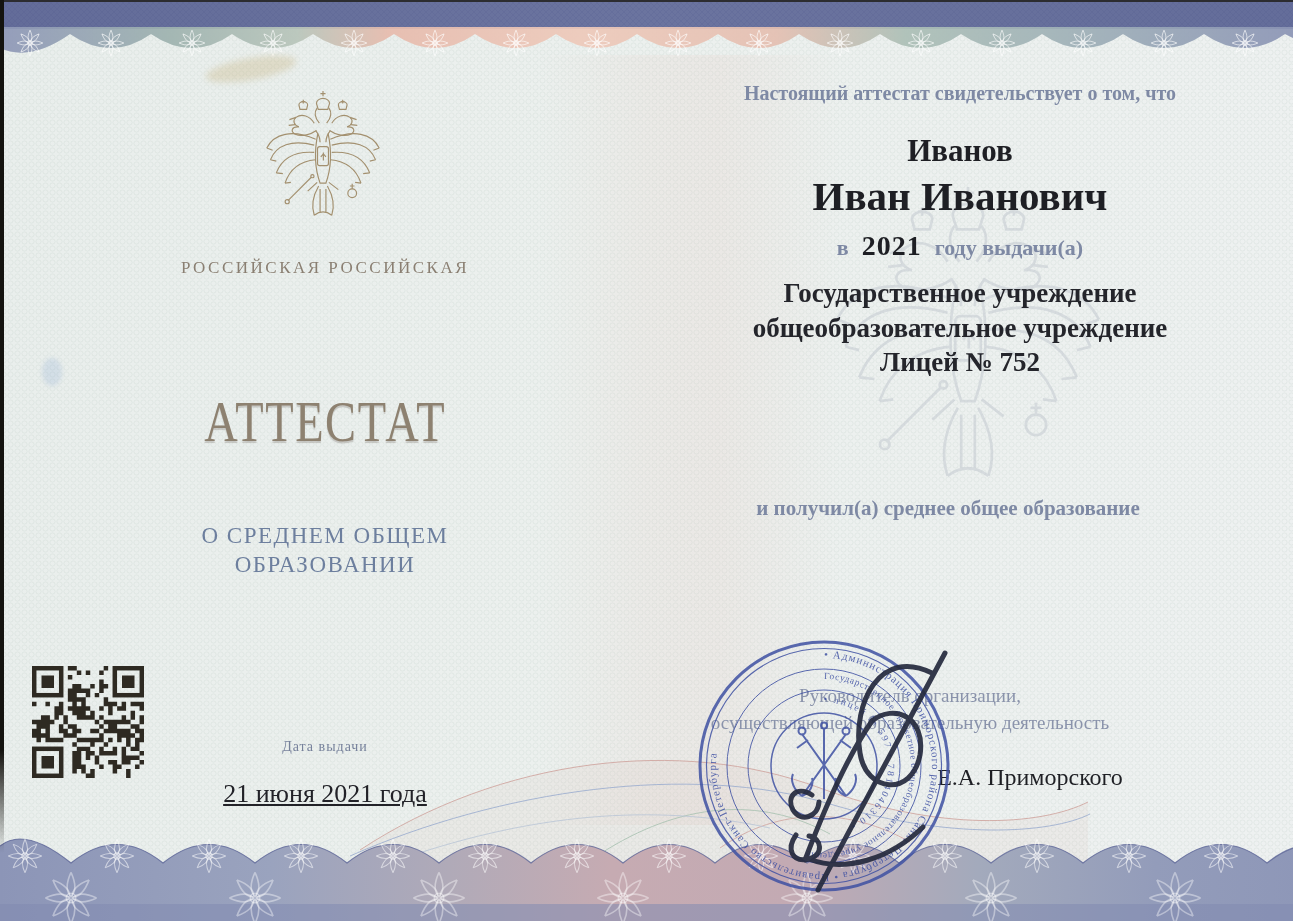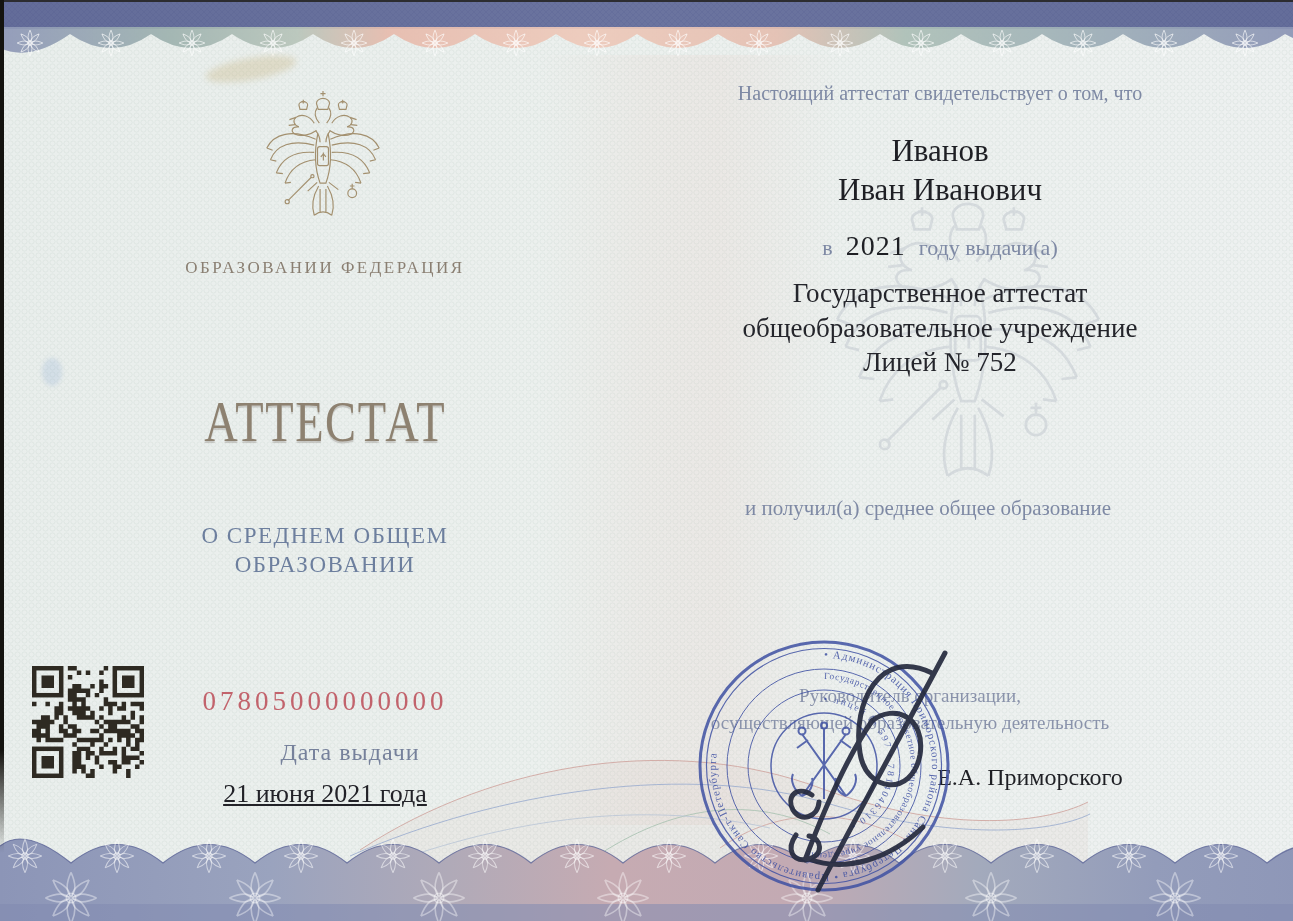--- a/index.html
+++ b/index.html
@@ -10,27 +10,27 @@
   }
   .abs{position:absolute;}
   .ctr{text-align:center;}
   
   .country{left:130px;top:258px;width:390px;font-size:17px;letter-spacing:2.5px;color:#8a7f72;}
   .title{left:95px;top:388px;width:460px;font-size:58px;letter-spacing:2px;color:#8d8170;
          text-shadow:0 2px 1px rgba(90,80,70,.25);}
   .title span{display:inline-block;transform:scaleX(.80);transform-origin:center;}
   .subtitle{left:110px;top:521px;width:430px;font-size:23px;line-height:29px;letter-spacing:1.5px;color:#6d7f9e;}
   .serial{left:140px;top:686px;width:370px;font-size:27px;letter-spacing:4px;color:#c2636c;}
-  .date-label{left:140px;top:739px;width:370px;font-size:24px;letter-spacing:1px;color:#76819b;padding-left:25px;}
+  .date-label{left:140px;top:739px;width:370px;font-size:14px;letter-spacing:1px;color:#76819b;}
   .date-value{left:140px;top:779px;width:370px;font-size:26px;color:#222228;text-decoration:underline;}
   
-  .rcol{left:640px;width:600px;}
+  .rcol{left:660px;width:600px;font-weight:bold;}
   .intro{top:82px;font-size:20px;color:#7e89a4;}
   .surname{top:133px;font-size:31px;color:#1e1f24;}
-  .givennames{top:172px;font-size:31px;color:#1e1f24;text-align:center;}
+  .givennames{top:172px;font-size:41px;color:#1e1f24;text-align:center;}
   .yearline{top:230px;display:flex;justify-content:center;align-items:baseline;gap:13px;}
   .yearline .gray{font-size:22px;color:#7e89a4;}
   .yearline .year{font-size:28px;color:#1e1f24;letter-spacing:1px;}
   .school{top:276px;font-size:27px;line-height:34.5px;color:#24252b;}
   .result{top:496px;font-size:21px;color:#7e89a4;transform:translateX(-12px);}
   .role{left:650px;top:682px;width:520px;font-size:19px;line-height:27px;color:#8a93ab;}
   .signer{left:880px;top:764px;width:300px;font-size:24px;color:#1e1f24;}
   
   .edge-left{left:0;top:0;width:4px;height:853px;background:linear-gradient(#14130f 88%,rgba(20,19,15,0));}
   .edge-top{left:0;top:0;width:1293px;height:2px;background:#22211d;opacity:.85;}
@@ -199,21 +199,21 @@
       <use href="#ros" transform="translate(807,92) scale(1.6)" stroke="rgba(255,255,255,.4)" fill="none"></use>
       <use href="#ros" transform="translate(991,92) scale(1.6)" stroke="rgba(255,255,255,.4)" fill="none"></use>
       <use href="#ros" transform="translate(1175,92) scale(1.6)" stroke="rgba(255,255,255,.4)" fill="none"></use>
     </g>
   </svg>
 
   <svg class="abs" style="left:250px;top:78px;color:#a3906f" width="146" height="162" viewBox="0 0 200 190">
     <use href="#eagleShape" stroke="currentColor"></use>
   </svg>
 
-  <div class="abs ctr country">ОБРАЗОВАНИИ ФЕДЕРАЦИЯ</div>
+  <div class="abs ctr country">РОССИЙСКАЯ РОССИЙСКАЯ</div>
 
   <div class="abs ctr title">
     <span>АТТЕСТАТ</span>
   </div>
 
   <div class="abs ctr subtitle">
     <div>О СРЕДНЕМ ОБЩЕМ</div>
     <div>ОБРАЗОВАНИИ</div>
   </div>
 
@@ -224,36 +224,35 @@
       <rect x="82.8" y="2.2" width="27" height="27"></rect>
       <rect x="2.2" y="82.8" width="27" height="27"></rect>
     </g>
     <g fill="#2e2a22">
       <rect x="9.5" y="9.5" width="12.5" height="12.5"></rect>
       <rect x="90" y="9.5" width="12.5" height="12.5"></rect>
       <rect x="9.5" y="90" width="12.5" height="12.5"></rect>
     </g>
   </svg>
 
-  <div class="abs ctr serial">07805000000000</div>
   <div class="abs ctr date-label">Дата выдачи</div>
   <div class="abs ctr date-value">21 июня 2021 года</div>
 
   <div class="abs ctr rcol intro">Настоящий аттестат свидетельствует о том, что</div>
   <div class="abs ctr rcol surname">Иванов</div>
   <div class="abs ctr rcol givennames">Иван Иванович</div>
 
   <div class="abs rcol yearline">
     <span class="gray">в</span>
     <span class="year">2021</span>
     <span class="gray">году выдачи(а)</span>
   </div>
 
   <div class="abs ctr rcol school">
-    <div>Государственное аттестат</div>
+    <div>Государственное учреждение</div>
     <div>общеобразовательное учреждение</div>
     <div>Лицей № 752</div>
   </div>
 
   <div class="abs ctr rcol result">и получил(а) среднее общее образование</div>
 
   <div class="abs ctr role">
     <div>Руководитель организации,</div>
     <div>осуществляющей образовательную деятельность</div>
   </div>

